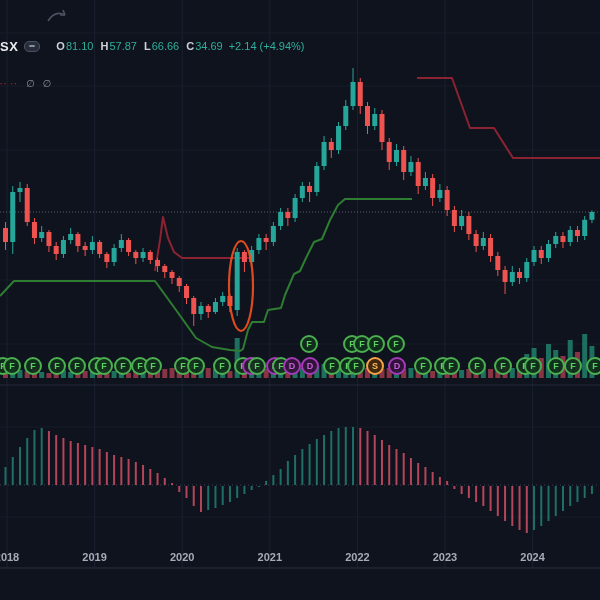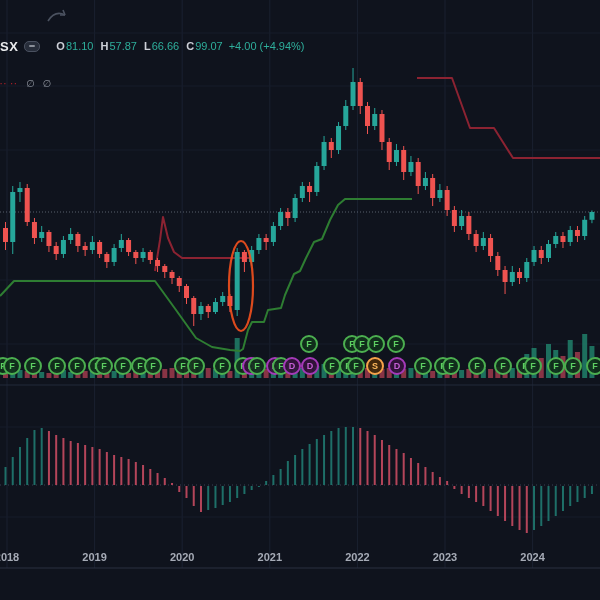--- a/index.html
+++ b/index.html
@@ -568,23 +568,23 @@
 
   <div class="hdr">
     <span class="ticker">SX</span>
     <span class="pill">
         <i></i>
       </span>
     <span class="ohlc">
       <span><b>O</b><span class="v">81.10</span></span>
       <span><b>H</b><span class="v">57.87</span></span>
       <span><b>L</b><span class="v">66.66</span></span>
-      <span><b>C</b><span class="v">99.07</span></span>
+      <span><b>C</b><span class="v">34.69</span></span>
     </span>
-    <span class="chg">+4.00 (+4.94%)</span>
+    <span class="chg">+2.14 (+4.94%)</span>
   </div>
 
   <div class="indrow">
     <span class="indlabel">·· ··</span>
     <span class="nullv">∅</span>
     <span class="nullv">∅</span>
   </div>
 
 </div>
 

